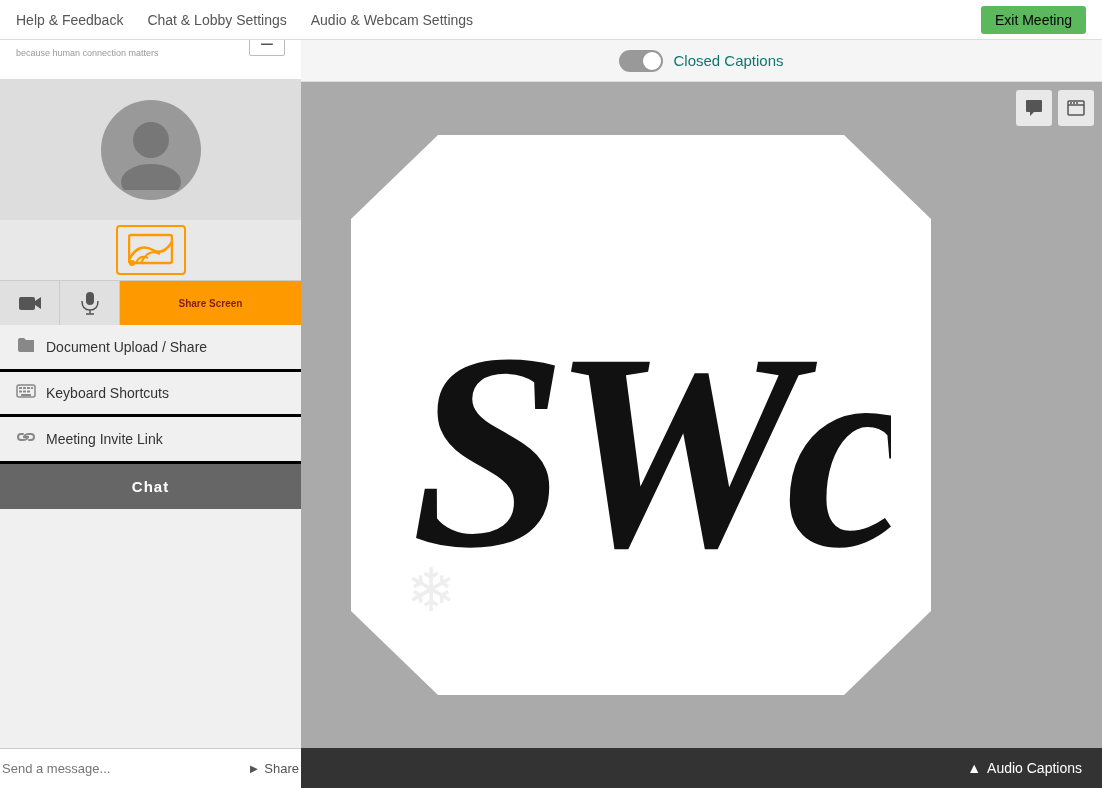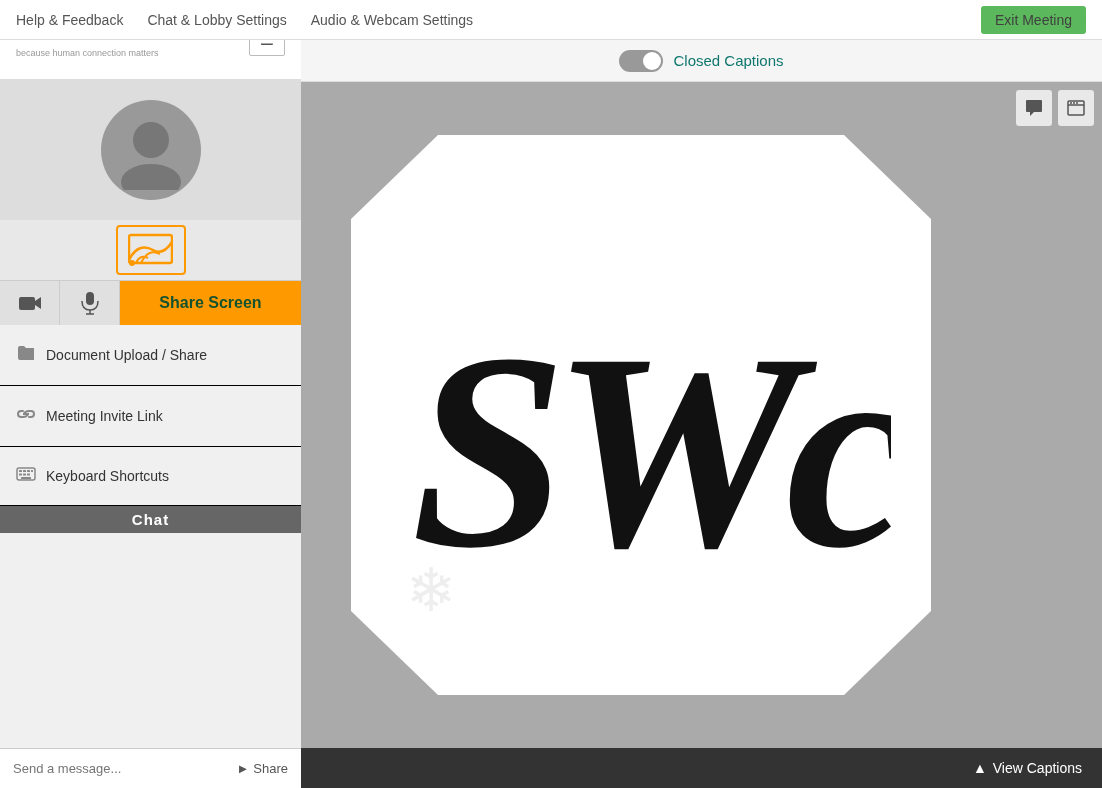--- a/index.html
+++ b/index.html
@@ -24,21 +24,21 @@
       align-items: center;
     }
     .top-nav-links a {
       color: #555;
       text-decoration: none;
       font-size: 14px;
       cursor: pointer;
     }
     .exit-btn {
       background: #5cb85c;
-      color: #404040;
+      color: #000000;
       border: none;
       padding: 6px 14px;
       font-size: 14px;
       cursor: pointer;
       border-radius: 3px;
       text-align: center;
     }
 
     
     .captions-bar {
@@ -190,74 +190,74 @@
       cursor: pointer;
       background: #e0e0e0;
       border: none;
       border-right: 1px solid #ccc;
       font-size: 20px;
       color: #555;
     }
     .share-screen-btn {
       flex: 1;
       background: #f90;
-      color: #14532d;
-      border: none;
-      font-size: 16px;
+      color: #7f1d1d;
+      border: none;
+      font-size: 10px;
       font-weight: bold;
       cursor: pointer;
       display: flex;
       align-items: center;
       justify-content: center;
     }
 
     
     .sidebar-menu {
       flex: 1;
       display: flex;
       flex-direction: column;
     }
     .sidebar-item {
       display: flex;
       align-items: center;
-      padding: 20px 16px;
-      border-bottom: 1px solid #000000;
+      padding: 12px 16px;
+      border-bottom: 3px solid #000000;
       cursor: pointer;
       font-size: 14px;
       color: #333;
       background: #f0f0f0;
       gap: 10px;
     }
     .sidebar-item-icon {
       font-size: 16px;
       color: #666;
       width: 20px;
       text-align: center;
     }
     .chat-header {
       background: #666;
       color: #fff;
       text-align: center;
-      padding: 5px;
+      padding: 14px;
       font-size: 15px;
       font-weight: bold;
       letter-spacing: 1px;
     }
 
     
     .message-input-area {
       position: absolute;
       bottom: 0; left: 0;
       width: 301px;
       height: 40px;
       background: #fff;
       display: flex;
       align-items: center;
       border-top: 1px solid #ccc;
-      padding: 0 13px;
+      padding: 0 2px;
       gap: 6px;
     }
     .message-input {
       flex: 1;
       border: none;
       outline: none;
       font-size: 13px;
       color: #999;
       background: transparent;
     }
@@ -388,47 +388,47 @@
   </div>
 
   <div class="sidebar-menu">
     <div class="sidebar-item">
       <span class="sidebar-item-icon">
         <svg width="18" height="16" viewBox="0 0 18 16">
           <path d="M1 3 Q1 1 3 1 L7 1 L9 3 L17 3 Q17 3 17 5 L17 15 Q17 15 15 15 L3 15 Q1 15 1 13Z" fill="#888"></path>
         </svg>
       </span>
       <span>Document Upload / Share</span>
-    </div>
-    <div class="sidebar-item">
-      <span class="sidebar-item-icon">
-        <svg width="18" height="16" viewBox="0 0 18 16">
-          <path d="M7 8 Q8 5 12 5 L14 5 Q17 5 17 8 Q17 11 14 11 L12 11" stroke="#888" stroke-width="2" fill="none" stroke-linecap="round"></path>
-          <path d="M11 8 Q10 11 6 11 L4 11 Q1 11 1 8 Q1 5 4 5 L6 5" stroke="#888" stroke-width="2" fill="none" stroke-linecap="round"></path>
-          <line x1="6" y1="8" x2="12" y2="8" stroke="#888" stroke-width="2"></line>
-        </svg>
-      </span>
-      <span>Meeting Invite Link</span>
     </div>
     <div class="sidebar-item">
       <span class="sidebar-item-icon">
         <svg width="20" height="14" viewBox="0 0 20 14">
           <rect x="1" y="1" width="18" height="12" rx="2" fill="none" stroke="#888" stroke-width="1.5"></rect>
           <rect x="3" y="3" width="3" height="2" rx="0.5" fill="#888"></rect>
           <rect x="7" y="3" width="3" height="2" rx="0.5" fill="#888"></rect>
           <rect x="11" y="3" width="3" height="2" rx="0.5" fill="#888"></rect>
           <rect x="15" y="3" width="2" height="2" rx="0.5" fill="#888"></rect>
           <rect x="3" y="6.5" width="3" height="2" rx="0.5" fill="#888"></rect>
           <rect x="7" y="6.5" width="3" height="2" rx="0.5" fill="#888"></rect>
           <rect x="11" y="6.5" width="3" height="2" rx="0.5" fill="#888"></rect>
           <rect x="5" y="10" width="10" height="2" rx="0.5" fill="#888"></rect>
         </svg>
       </span>
       <span>Keyboard Shortcuts</span>
     </div>
+    <div class="sidebar-item">
+      <span class="sidebar-item-icon">
+        <svg width="18" height="16" viewBox="0 0 18 16">
+          <path d="M7 8 Q8 5 12 5 L14 5 Q17 5 17 8 Q17 11 14 11 L12 11" stroke="#888" stroke-width="2" fill="none" stroke-linecap="round"></path>
+          <path d="M11 8 Q10 11 6 11 L4 11 Q1 11 1 8 Q1 5 4 5 L6 5" stroke="#888" stroke-width="2" fill="none" stroke-linecap="round"></path>
+          <line x1="6" y1="8" x2="12" y2="8" stroke="#888" stroke-width="2"></line>
+        </svg>
+      </span>
+      <span>Meeting Invite Link</span>
+    </div>
 
     <div class="chat-header">
       <span>Chat</span>
     </div>
   </div>
 
   <div class="message-input-area">
     <input class="message-input" type="text" placeholder="Send a message..." style="">
     <button class="send-btn">
       <span>►</span>
@@ -479,15 +479,15 @@
       <svg width="500" height="420" viewBox="0 0 500 420" style="position:relative;z-index:2;">
         <text x="20" y="340" font-family="Georgia, 'Times New Roman', serif" font-size="280" font-weight="900" font-style="italic" fill="#111" letter-spacing="-15">SWc</text>
       </svg>
     </div>
   </div>
 </div>
 
 <div class="view-captions-bar">
   <div class="view-captions-text">
     <span>▲</span>
-    <span>View Captions</span>
+    <span>Audio Captions</span>
   </div>
 </div>
 
 </body></html>

